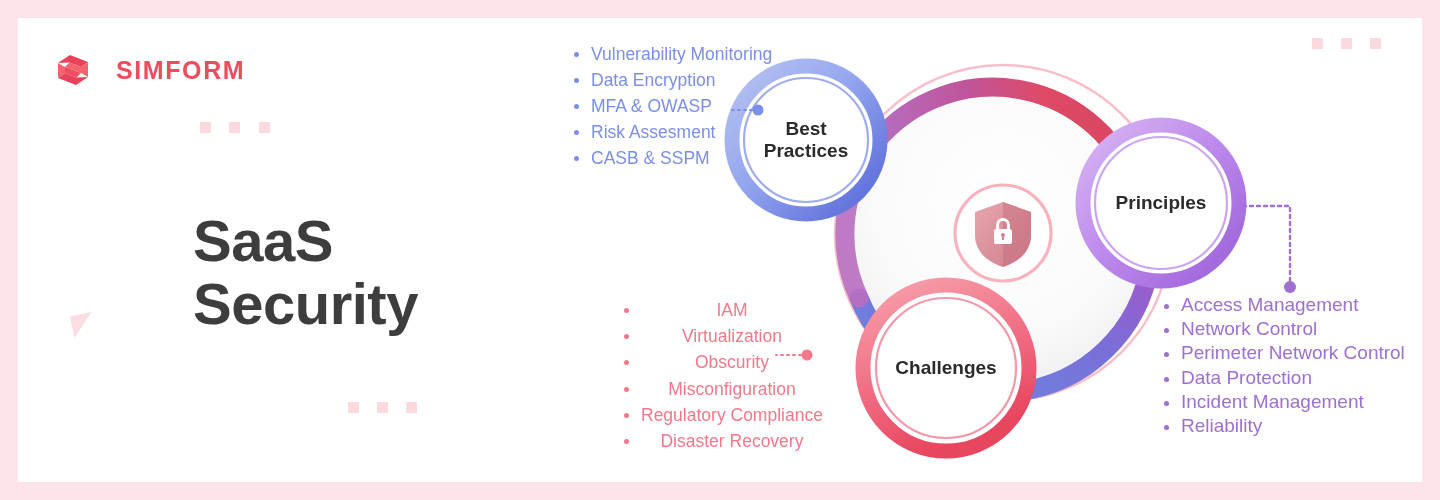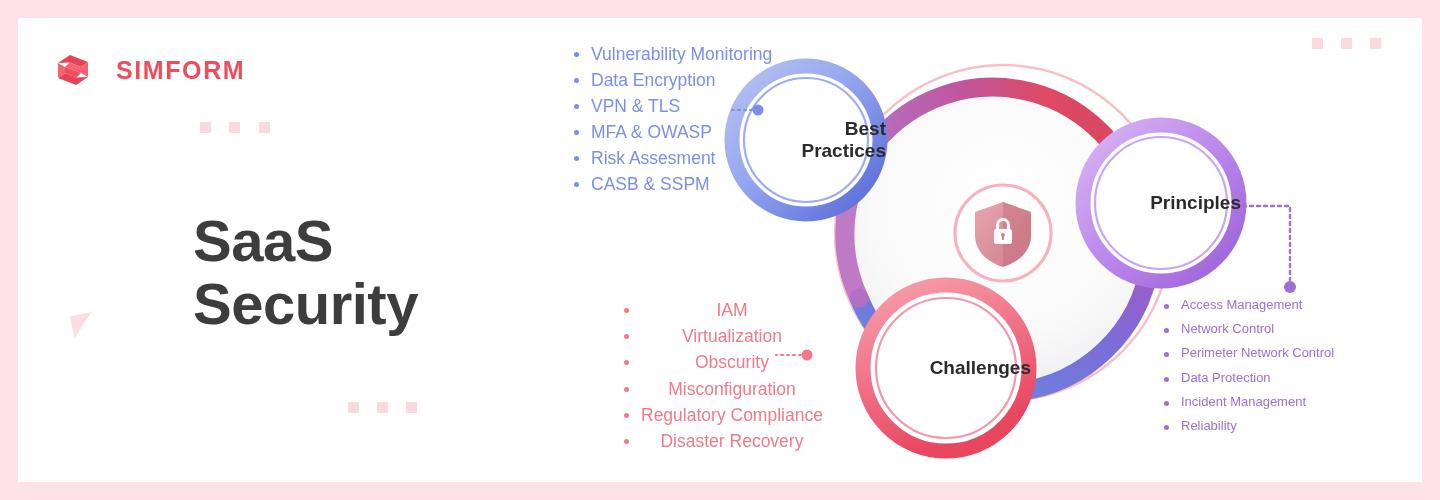--- a/index.html
+++ b/index.html
@@ -63,29 +63,29 @@
     left: 1px; top: 11px;
     width: 5px; height: 5px;
     border-radius: 50%;
     background: currentColor;
   }
   #list-best     { left: 578px; top: 41px;  color: #7b8fe8; }
   #list-best li  { line-height: 26.1px; }
   #list-chal     { left: 623px; top: 297px; color: #f2798a; }
   #list-chal li  { line-height: 26.2px; text-align: center; }
   #list-prin     { left: 1163px; top: 293px; color: #a06fd2; }
-  #list-prin li  { line-height: 24.2px; font-size: 13px; }
+  #list-prin li  { line-height: 24.2px; font-size: 19px; }
 
   
   .diagram { position: absolute; left: 760px; top: 18px; width: 540px; height: 440px; }
   .diagram svg { display: block; overflow: visible; }
 
   .node-label {
     position: absolute;
-    text-align: right;
+    text-align: center;
     font-size: 19px;
     font-weight: bold;
     color: #2b2b2b;
     line-height: 22px;
     pointer-events: none;
   }
   #lbl-best { left: 28px; top: 99px;  width: 160px; }
   #lbl-prin { left: 320px; top: 155px; width: 160px; }
   #lbl-chal { left: 105px; top: 318px; width: 170px; }
 </style>
@@ -122,21 +122,20 @@
     <div class="tri" style="left:54px; top:296px;"></div>
 
     <h1 class="page-title" style="left:175px; top:168px;">
       <span>SaaS</span>
       <span>Security</span>
     </h1>
 
     <ul class="list" id="list-best" style="left:555px; top:23px;">
       <li>Vulnerability Monitoring</li>
       <li>Data Encryption</li>
-      <li>VPN &amp; TLS</li>
       <li>MFA &amp; OWASP</li>
       <li>Risk Assesment</li>
       <li>CASB &amp; SSPM</li>
     </ul>
 
     <ul class="list" id="list-chal" style="left:605px; top:279px;">
       <li>IAM</li>
       <li>Virtualization</li>
       <li>Obscurity</li>
       <li>Misconfiguration</li>

